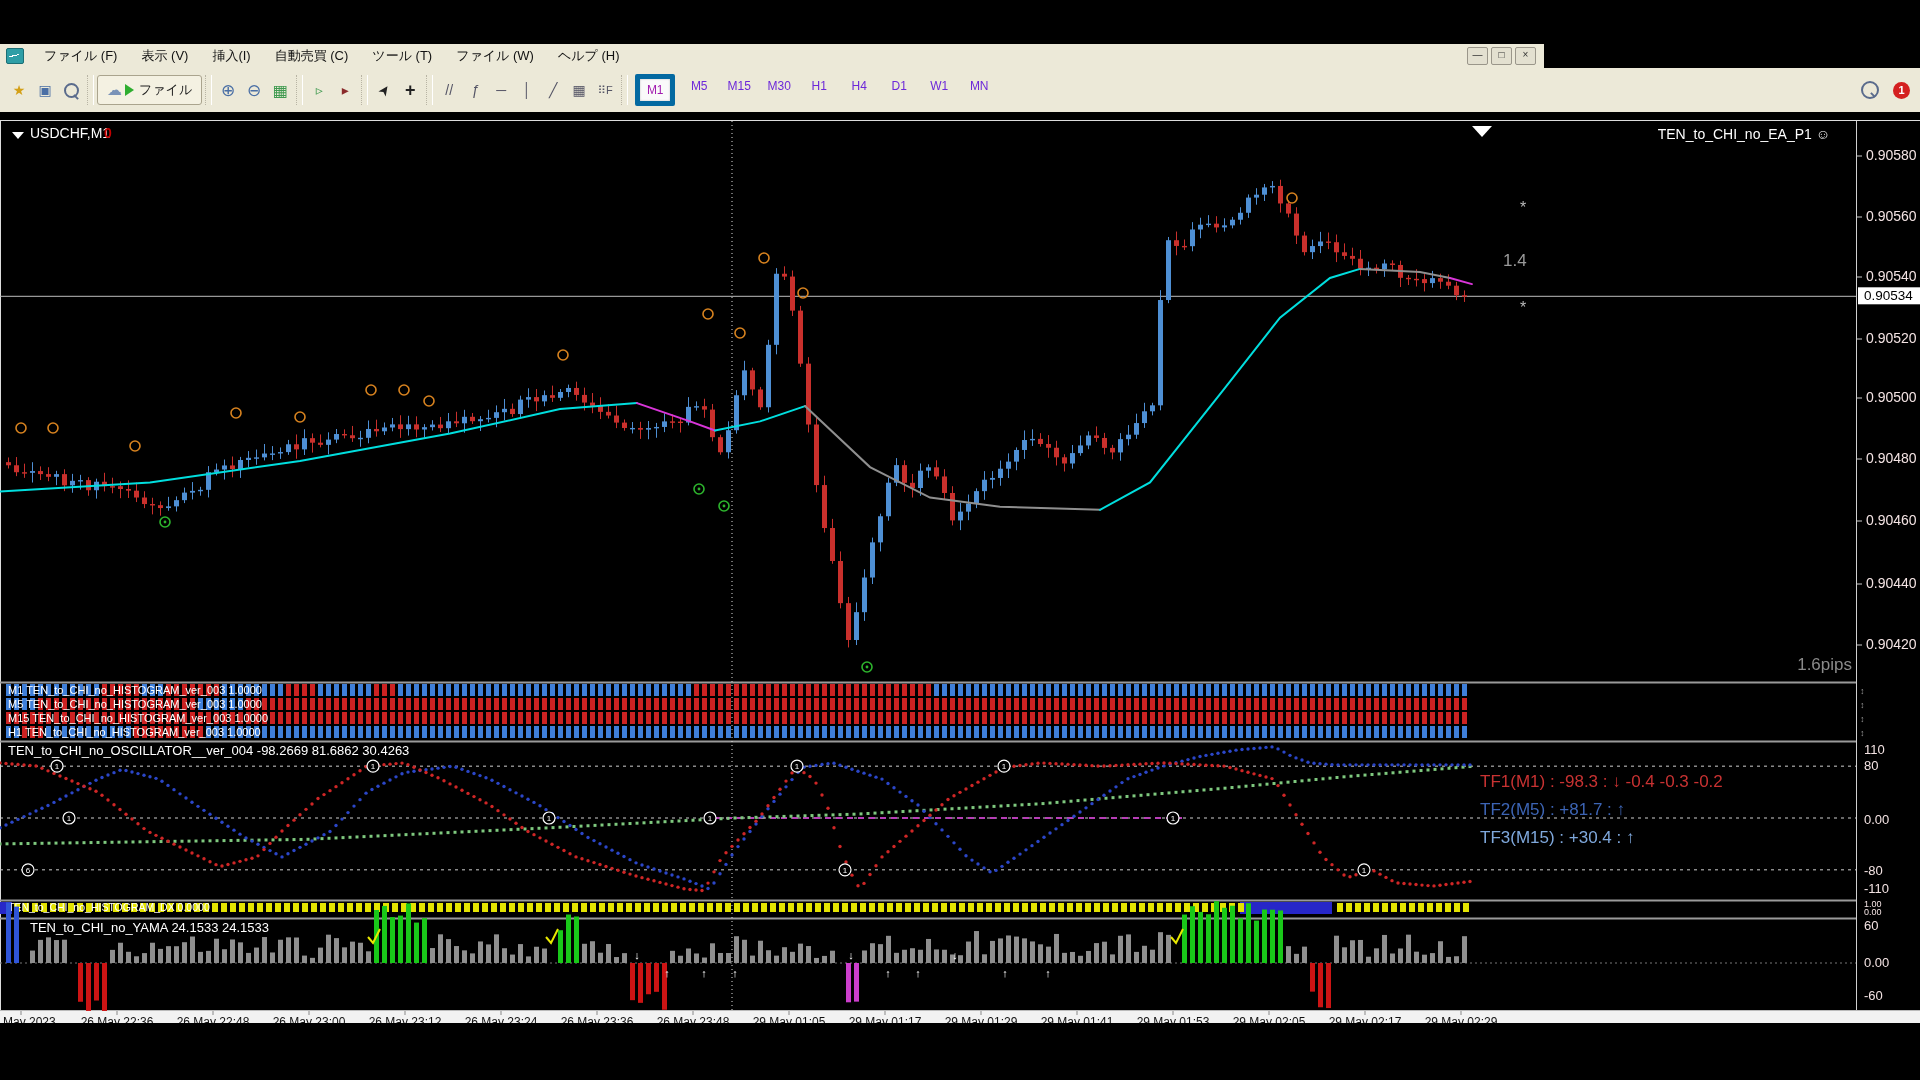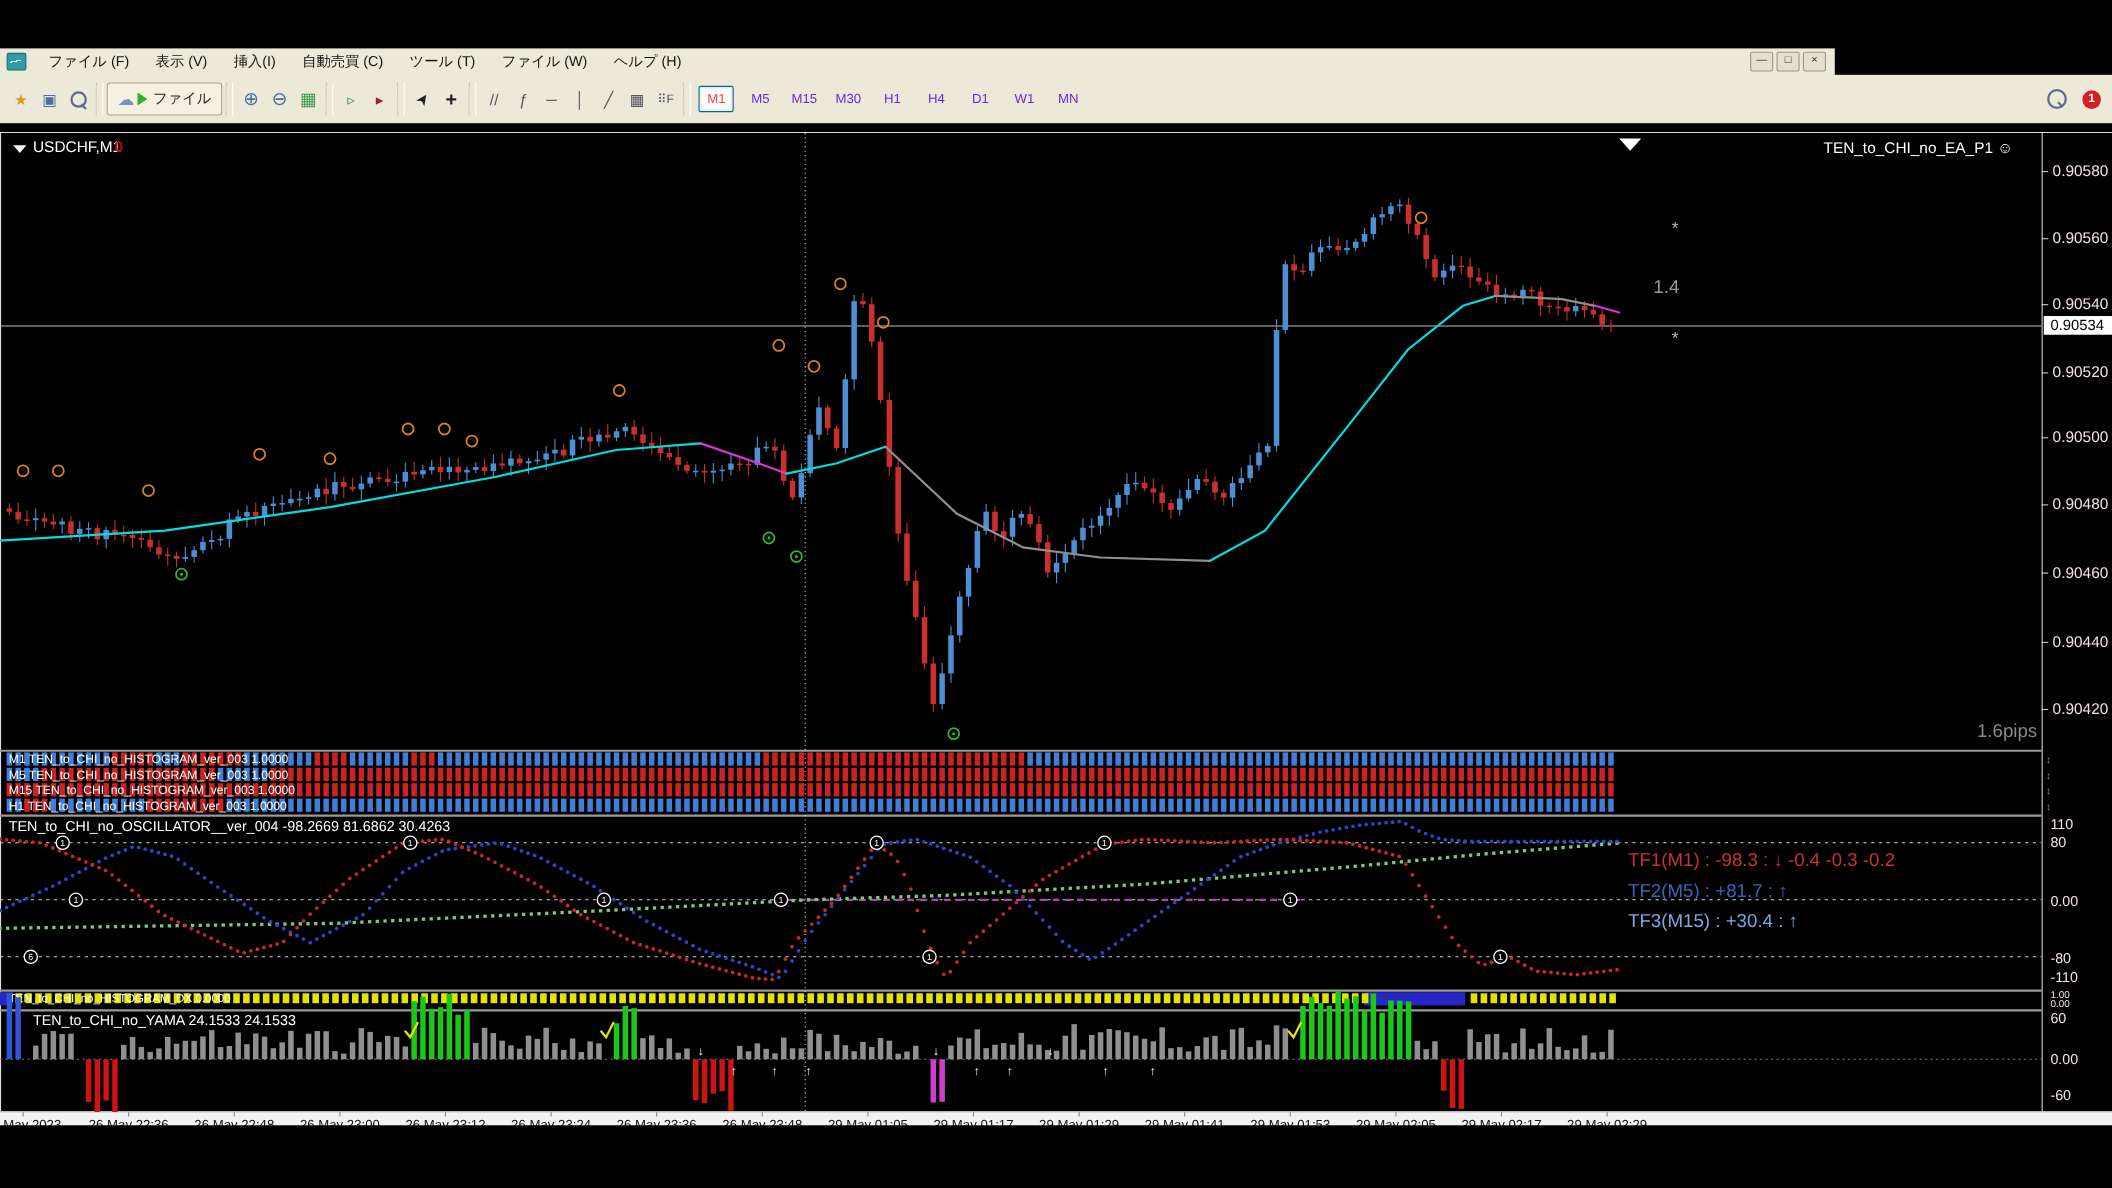--- a/index.html
+++ b/index.html
@@ -1,40 +1,40 @@
 <!DOCTYPE html>
 <html><head>
 <meta charset="utf-8">
 <style>
   html,body{margin:0;padding:0;background:#000;}
   .screen{position:relative;width:1920px;height:1080px;background:#000;overflow:hidden;
           font-family:"Liberation Sans","DejaVu Sans",sans-serif;}
   
-  .menubar{position:absolute;left:0;top:44px;width:1668px;height:24px;background:#ece9d8;
+  .menubar{position:absolute;left:0;top:44px;width:1544px;height:24px;background:#ece9d8;
            display:flex;align-items:center;font-size:13px;color:#111;border-bottom:1px solid #d8d4c0;}
   .appicon{width:16px;height:14px;margin:0 8px 0 6px;background:#2e9ea6;border:1px solid #1b6e74;border-radius:2px;
            position:relative;}
   .appicon:after{content:"";position:absolute;left:2px;top:3px;width:10px;height:7px;
            background:linear-gradient(transparent 45%, #fff 45%, #fff 60%, transparent 60%);transform:rotate(-12deg);}
   .menu-item{padding:3px 12px;cursor:default;}
   .win-controls{margin-left:auto;display:flex;gap:3px;margin-right:8px;}
   .win-btn{width:19px;height:16px;background:#e3e0d0;border:1px solid #9a968a;border-radius:2px;
            font-size:10px;line-height:14px;text-align:center;color:#333;}
   .toolbar{position:absolute;left:0;top:68px;width:1920px;height:44px;background:#ece9d8;
            display:flex;align-items:center;font-size:12px;color:#333;}
   .tsep{width:5px;height:30px;margin:0 3px;border-left:1px dotted #b8b4a4;border-right:1px solid #fff;}
   .tbtn{min-width:24px;height:26px;display:flex;align-items:center;justify-content:center;
         margin:0 1px;border-radius:2px;font-size:14px;}
   .auto-btn{display:flex;align-items:center;gap:5px;border:1px solid #aaa48e;background:#f4f1e2;
             border-radius:3px;padding:2px 9px;height:24px;font-size:13px;color:#222;}
   .play-tri{width:0;height:0;border-left:9px solid #2fae2f;border-top:6px solid transparent;border-bottom:6px solid transparent;}
   .cloudg{color:#7a93b8;font-size:15px;margin-right:-2px;}
   .tf-btn{min-width:30px;height:22px;display:flex;align-items:center;justify-content:center;
           font-size:12px;color:#6d28d9;margin:0 4px;border:1px solid transparent;border-radius:2px;}
-  .tf-active{background:#fafafa;border:1px solid #0369a1;box-shadow:inset 0 0 2px #bbb;color:#ef4444;}
+  .tf-active{background:#fafafa;border:5px solid #0369a1;box-shadow:inset 0 0 2px #bbb;color:#a21caf;}
   .mag{position:relative;width:11px;height:11px;border:2px solid #5a6b8c;border-radius:50%;display:inline-block;}
   .mag:after{content:"";position:absolute;width:2px;height:6px;background:#5a6b8c;left:9px;top:9px;transform:rotate(-45deg);}
   .badge{width:17px;height:17px;border-radius:50%;background:#d42020;color:#fff;font-size:11px;font-weight:bold;
          display:flex;align-items:center;justify-content:center;margin-left:14px;}
   .tb-right{margin-left:auto;margin-right:10px;display:flex;align-items:center;}
   
   .chartwrap{position:absolute;left:0;top:120px;width:1920px;height:911px;background:#000;}
   svg{display:block;}
   text{font-family:"Liberation Sans","DejaVu Sans",sans-serif;}
   .black-strip{position:absolute;left:0;width:1920px;background:#000;}

